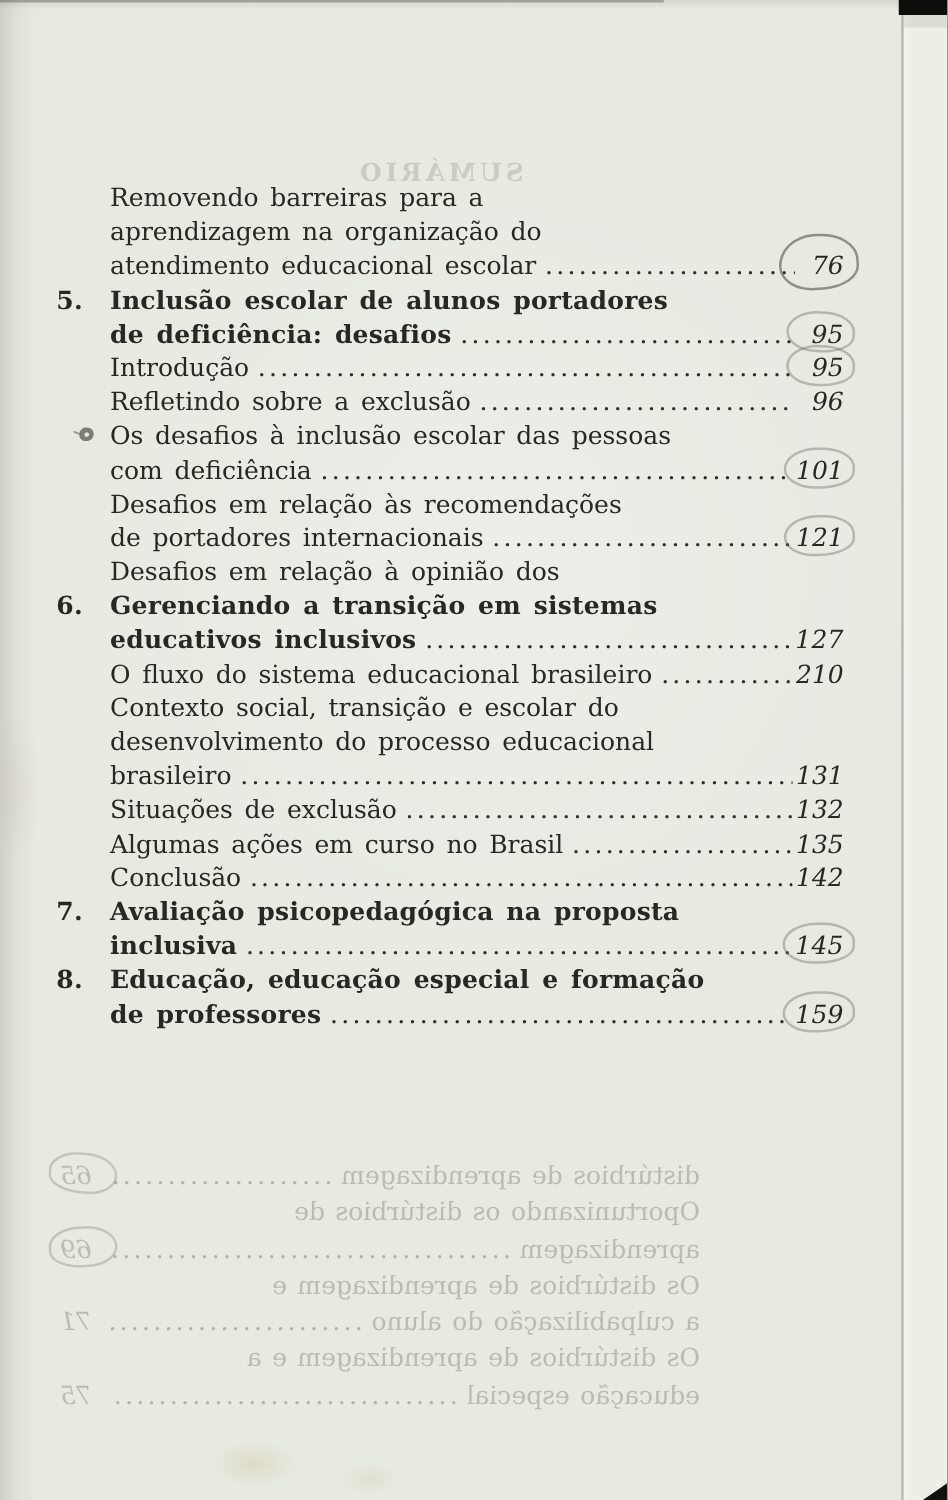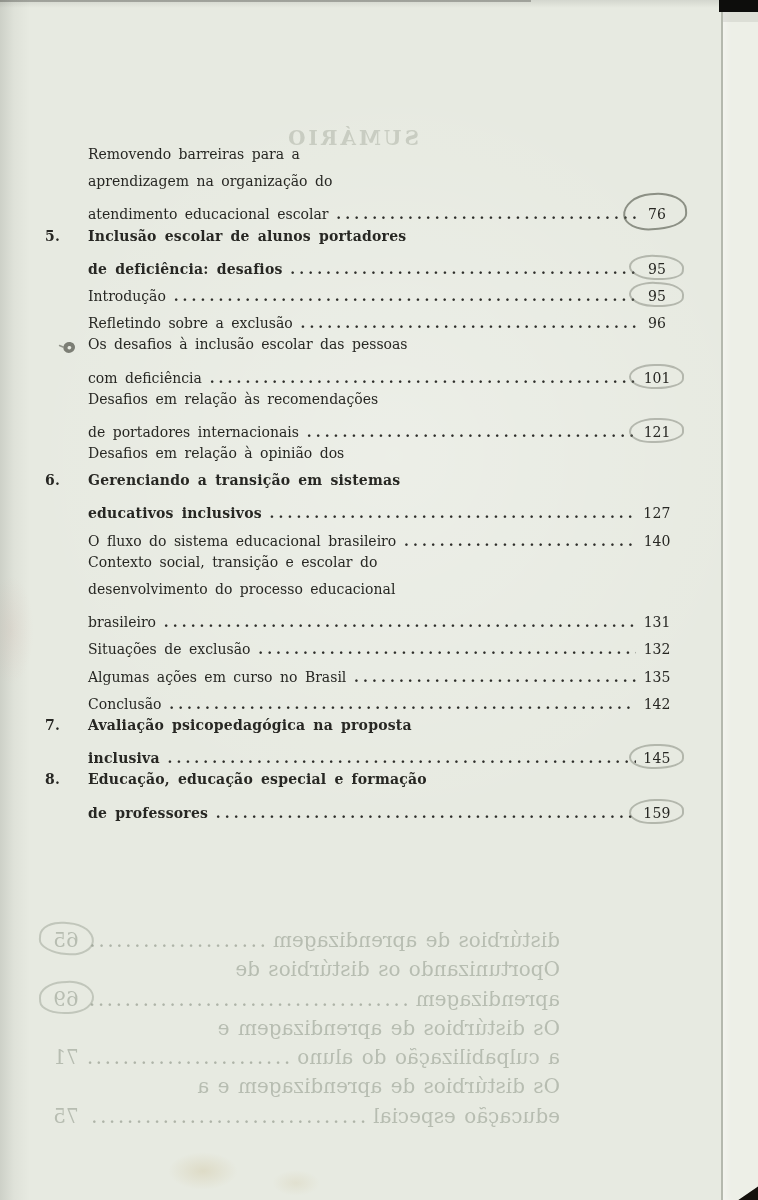--- a/index.html
+++ b/index.html
@@ -25,29 +25,29 @@
   .corner-notch { position:absolute; right:0; bottom:0; width:24px; height:16px; background:#14100c;
     clip-path:polygon(18% 100%, 100% 15%, 100% 100%, 0 100%); }
   .stain1 { position:absolute; left:168px; top:1152px; width:70px; height:38px; border-radius:50%;
     background:radial-gradient(ellipse, rgba(188,166,104,0.22), rgba(188,166,104,0) 70%); }
   .stain2 { position:absolute; left:272px; top:1170px; width:48px; height:26px; border-radius:50%;
     background:radial-gradient(ellipse, rgba(188,166,104,0.14), rgba(188,166,104,0) 70%); }
   .stain3 { position:absolute; left:-12px; top:575px; width:46px; height:110px; border-radius:50%;
     background:radial-gradient(ellipse, rgba(196,148,138,0.12), rgba(196,148,138,0) 70%); }
 
   
-  .toc { position:absolute; left:45px; top:146px; width:630px; font-size:14px; }
+  .toc { position:absolute; left:45px; top:146px; width:630px; font-size:20px; }
   .toc-row { display:flex; align-items:baseline; height:27.2px; word-spacing:3px; }
   .toc-row.bold { font-weight:bold; letter-spacing:0.2px; }
   .num { flex:0 0 43px; font-weight:bold; }
   .line-text { flex:0 0 auto; white-space:pre; position:relative; }
   .leader { flex:1 1 auto; overflow:hidden; white-space:nowrap; margin:0 3px 0 7px; min-width:10px;
     font-weight:normal; letter-spacing:2.6px; font-size:20px; color:#2e2e2a; word-spacing:0; }
   .leader::after { content:"....................................................................................."; }
-  .pagenum { flex:0 0 auto; min-width:36px; text-align:center; position:relative; font-weight:normal; }
+  .pagenum { flex:0 0 auto; min-width:36px; text-align:right; position:relative; font-weight:normal;font-style:italic; }
   .toc-row.bold .pagenum { font-weight:normal; }
 
   
   .circle { position:absolute; left:-10px; right:-9px; top:-6px; bottom:-3px;
     border:2px solid rgba(108,113,99,0.42);
     border-radius:52% 48% 57% 46% / 58% 50% 46% 52%; pointer-events:none; }
   .circle.lg { left:-16px; right:-12px; top:-13px; bottom:-8px;
     border-color:rgba(84,88,76,0.62); border-width:2.2px;
     border-radius:50% 55% 52% 48% / 62% 55% 45% 50%; }
 
@@ -145,21 +145,21 @@
       <div class="toc-row bold">
     <span class="num"></span>
     <span class="line-text">educativos inclusivos</span>
   <span class="leader"></span>
         <span class="pagenum">127</span>
       </div>
       <div class="toc-row">
     <span class="num"></span>
     <span class="line-text">O fluxo do sistema educacional brasileiro</span>
   <span class="leader"></span>
-        <span class="pagenum">140</span>
+        <span class="pagenum">210</span>
       </div>
       <div class="toc-row">
     <span class="num"></span>
     <span class="line-text">Contexto social, transição e escolar do</span>
   </div>
       <div class="toc-row">
     <span class="num"></span>
     <span class="line-text">desenvolvimento do processo educacional</span>
   </div>
       <div class="toc-row">

